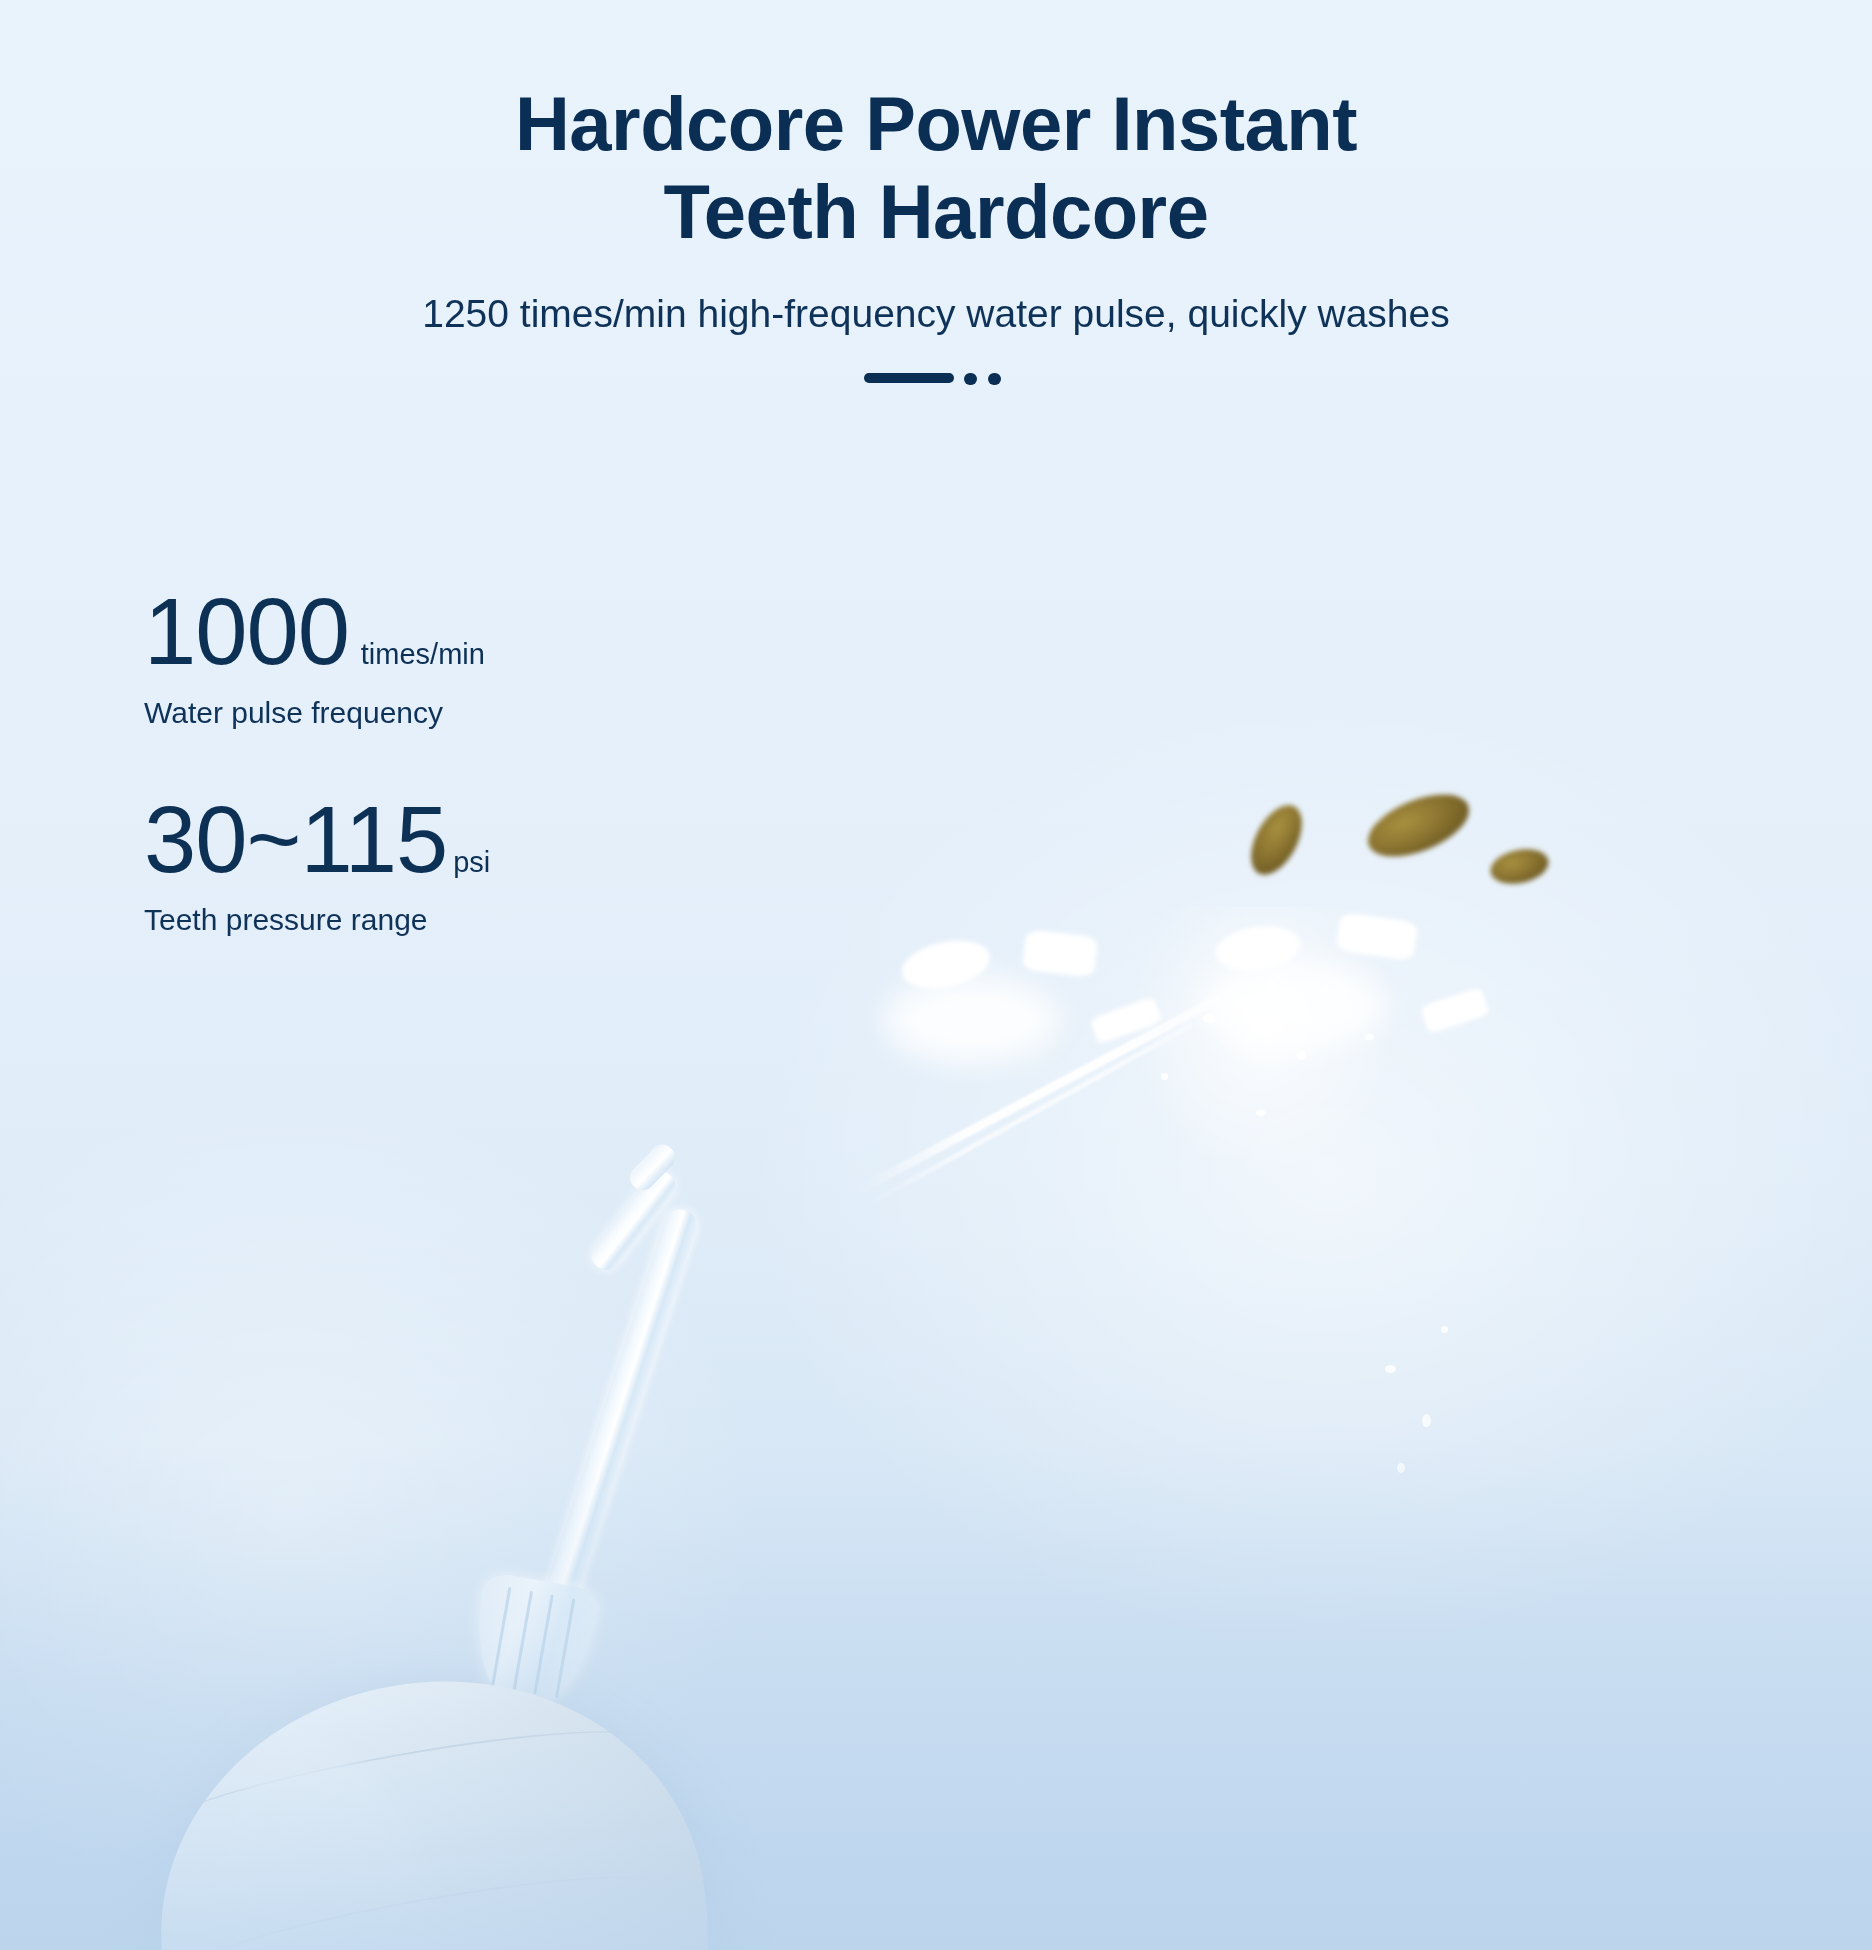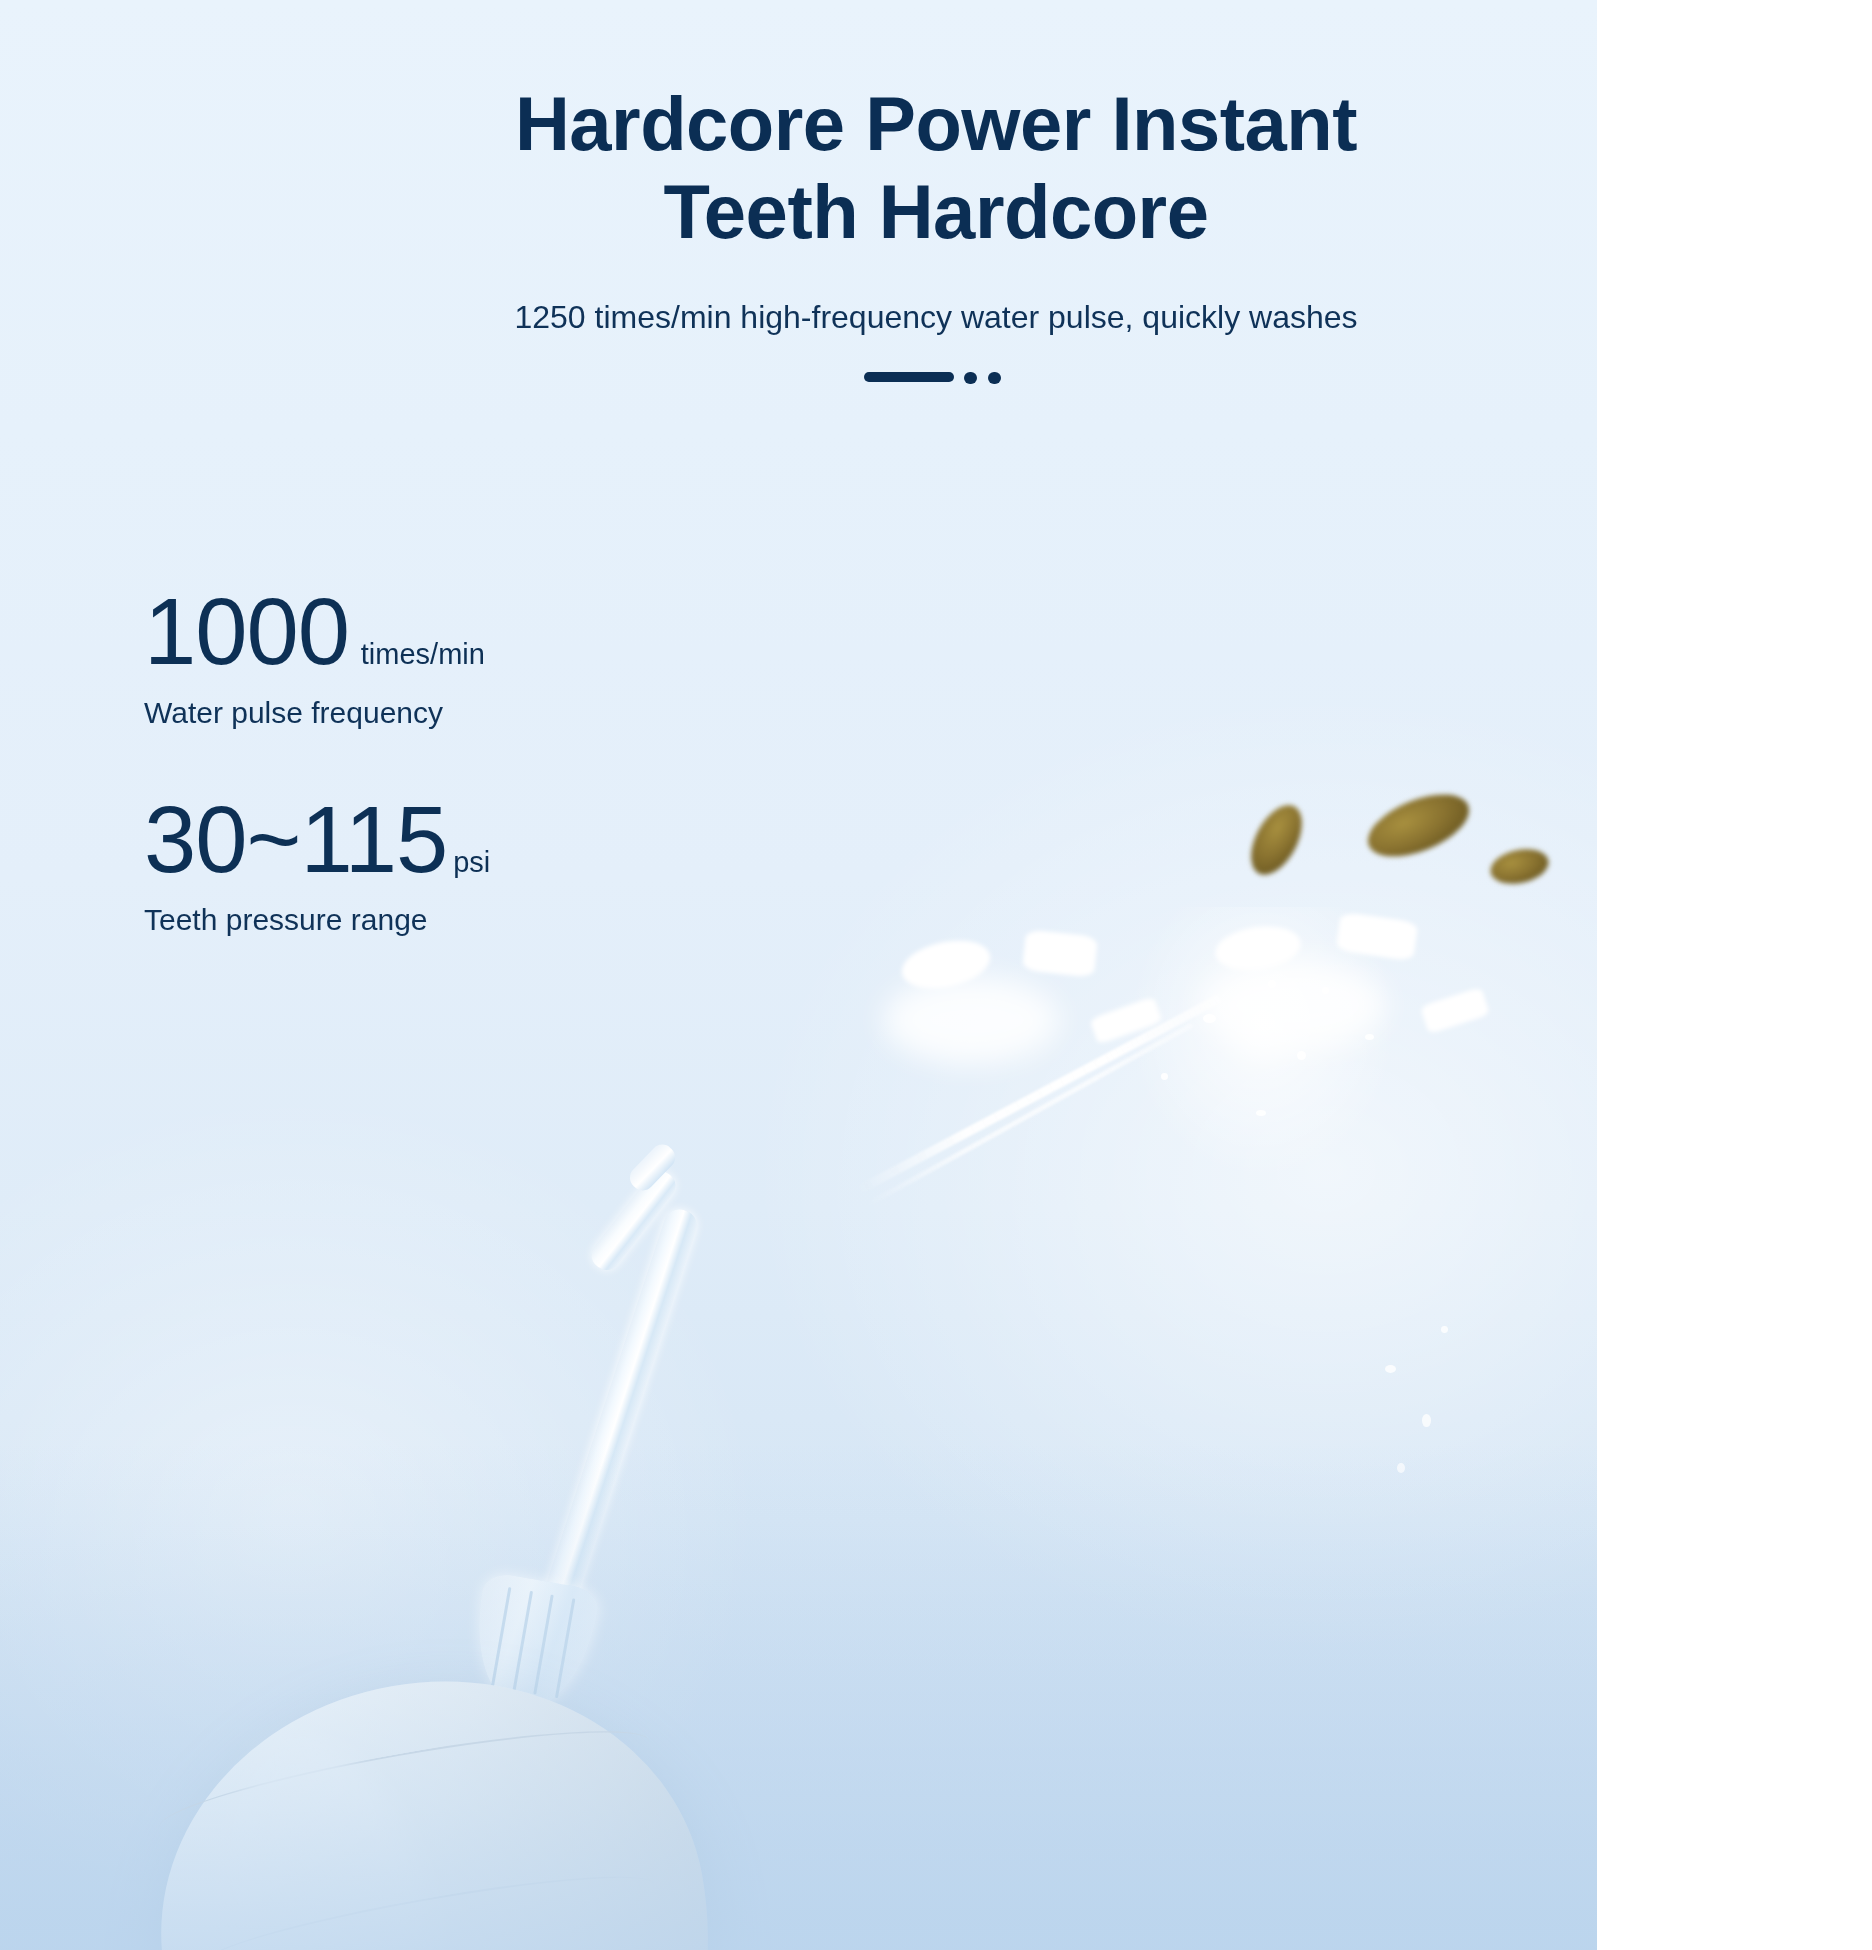--- a/index.html
+++ b/index.html
@@ -3,21 +3,21 @@
 <meta charset="utf-8">
 <style>
   html,body{margin:0;padding:0;}
   body{
     width:1872px;height:1950px;
     font-family:"Liberation Sans","DejaVu Sans",sans-serif;
     overflow:hidden;
   }
   .page{
     position:relative;
-    width:1597px;height:1950px;
+    width:1872px;height:1950px;
     background:linear-gradient(180deg,#e9f3fc 0%,#e6f1fb 22%,#e4effa 45%,#dfecf8 62%,#d6e6f5 78%,#c9dcf0 92%,#c2d8ee 100%);
     overflow:hidden;
   }
   
   .glow{
     position:absolute;border-radius:50%;pointer-events:none;
   }
   .glow-a{left:741px;top:683px;width:1170px;height:975px;
     background:radial-gradient(ellipse at 50% 50%, rgba(255,255,255,.55) 0%, rgba(255,255,255,.18) 45%, rgba(255,255,255,0) 70%);}
   .glow-b{left:-195px;top:1073px;width:975px;height:878px;
@@ -26,24 +26,24 @@
   
   .header{position:absolute;left:0;top:0;width:1872px;text-align:center;}
   .title{
     margin:0;padding-top:80px;
     color:#0b2e54;
     font-size:76px;line-height:1.16;font-weight:bold;
     letter-spacing:-0.5px;
   }
   .title .l2{display:block;}
   .subtitle{
-    margin:12px auto;padding-top:29px;
+    margin:4px auto;padding-top:29px;
     width:1521px;
     color:#0f3258;
-    font-size:32px;line-height:1.30;font-weight:400;
+    font-size:39px;line-height:1.30;font-weight:400;
   }
   .subtitle .s2{display:block;}
   .divider{
     margin:25px auto 0;
     width:144px;height:25px;position:relative;
   }
   .divider .bar{
     position:absolute;left:0;top:7.8px;width:90px;height:10.7px;
     background:#0b2e54;border-radius:4.9px;
   }

